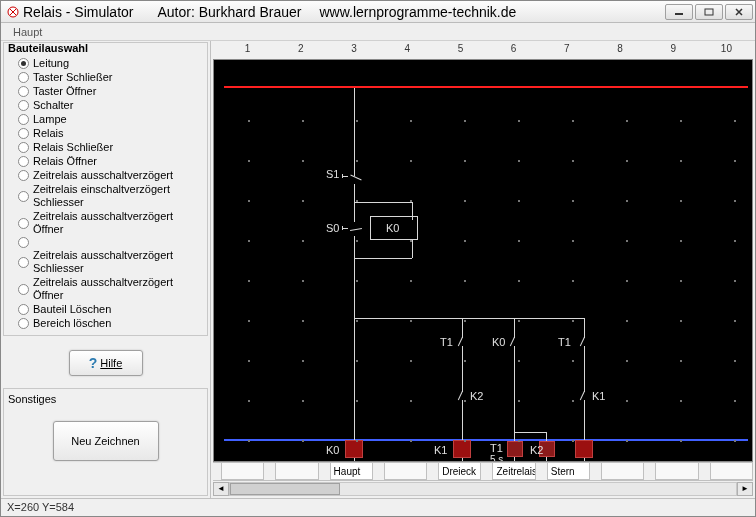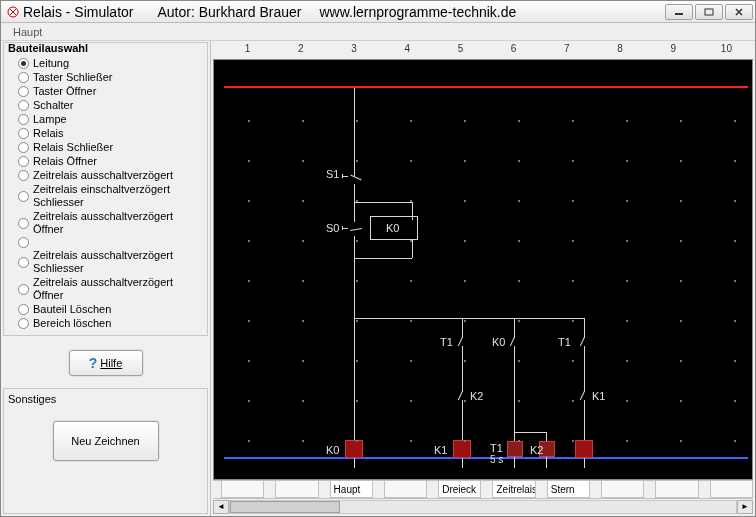--- a/index.html
+++ b/index.html
@@ -419,13 +419,16 @@
       <div class="hscroll">
         <div class="arr">◄</div>
         <div class="track">
             <div class="thumb"></div>
           </div>
         <div class="arr">►</div>
       </div>
     </div>
   </div>
 
+  <div class="statusbar">
+    <span>X=260 Y=584</span>
+  </div>
 </div>
 
 </body></html>

